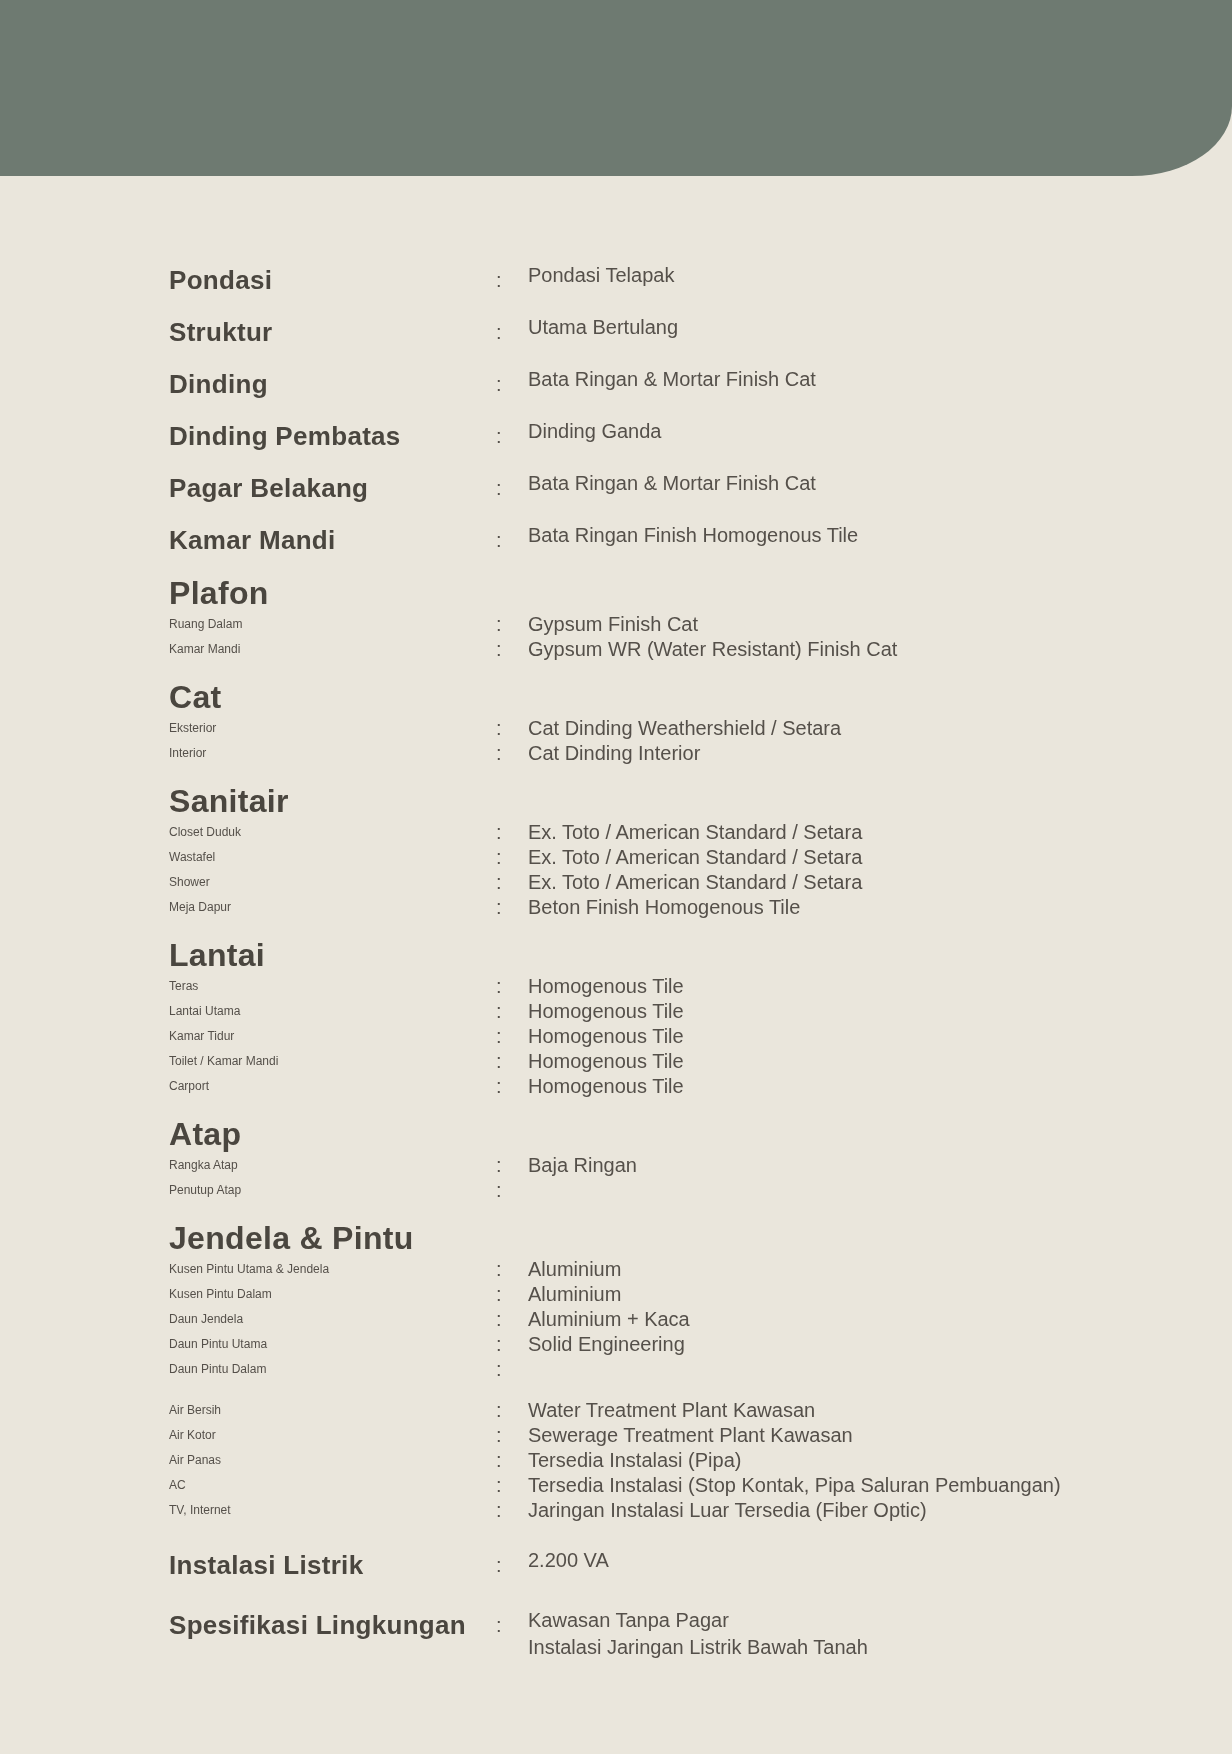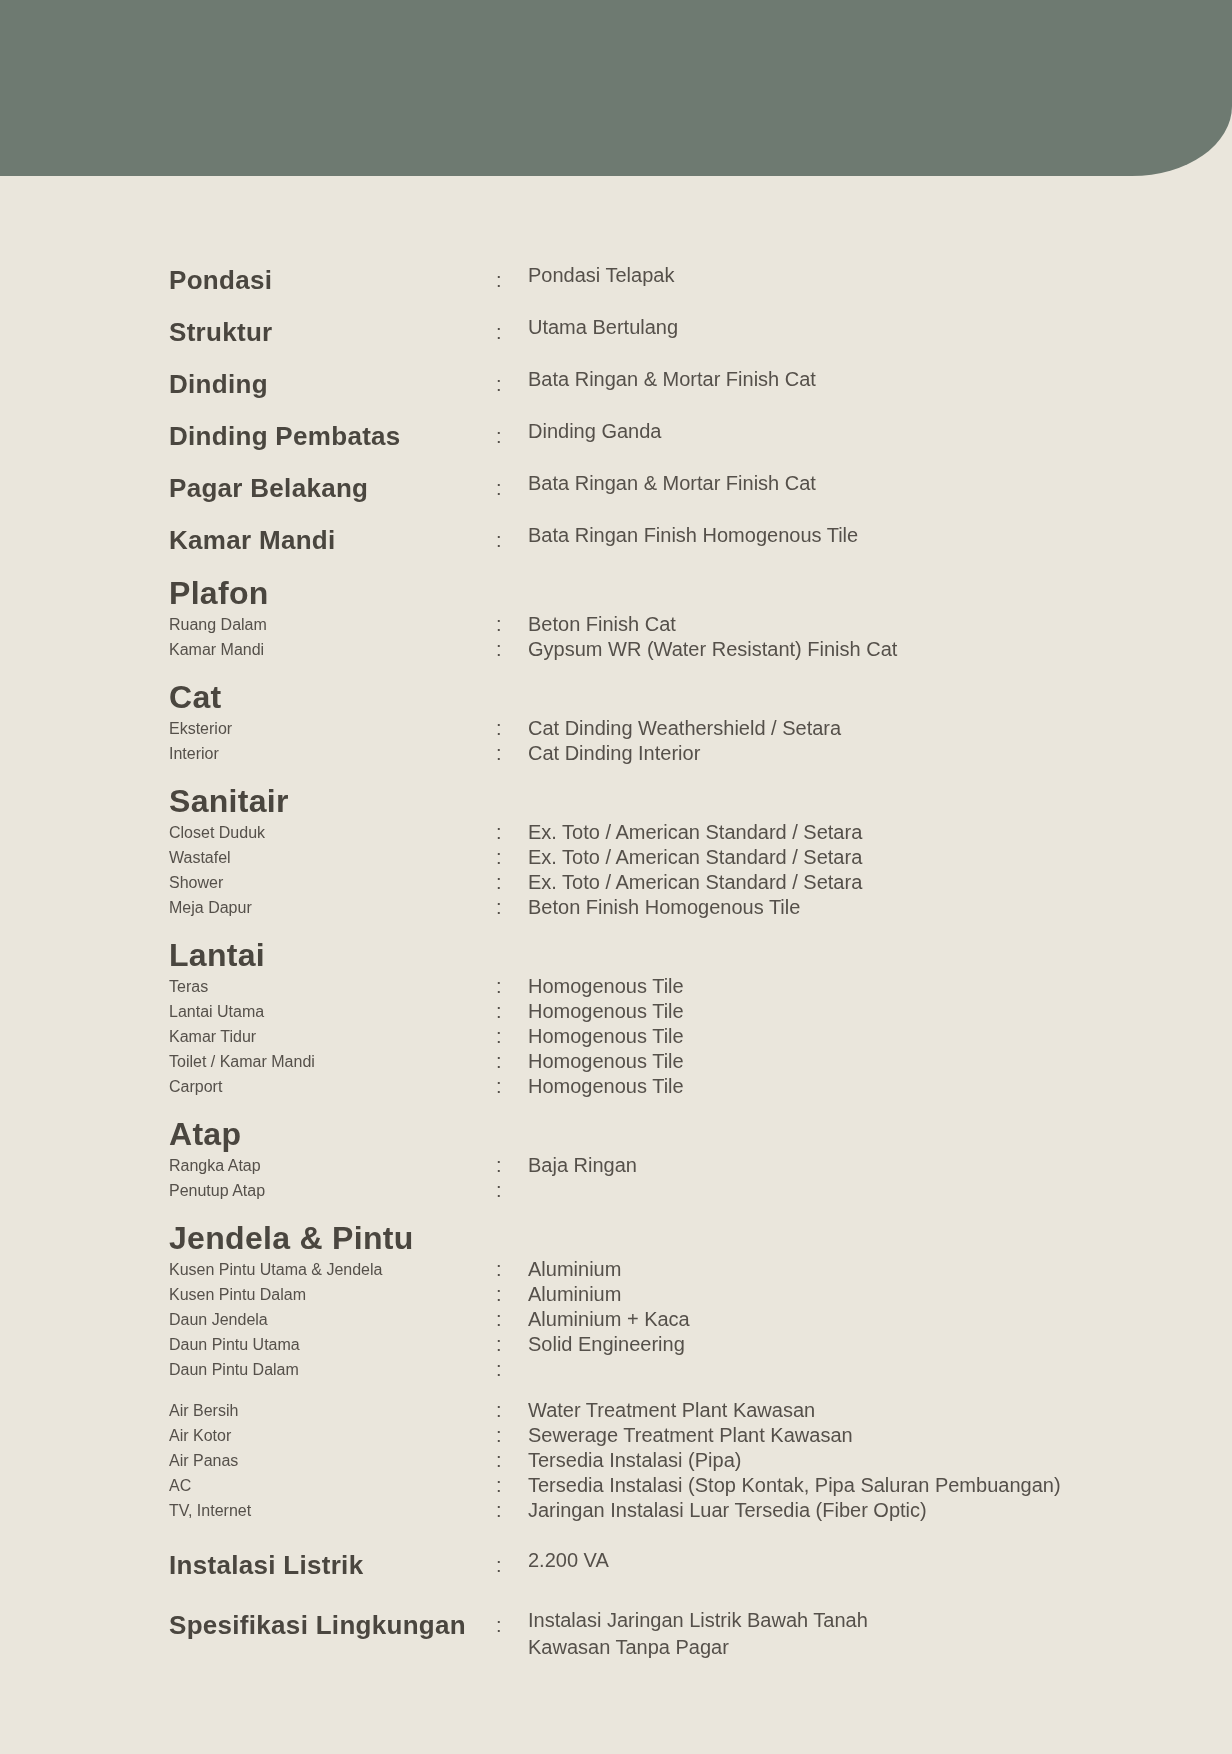--- a/index.html
+++ b/index.html
@@ -75,21 +75,21 @@
     font-weight:700;
     letter-spacing:0.3px;
     color:var(--heading-ink);
     line-height:38px;
     white-space:nowrap;
   }
   .section .row{
     line-height:25px;
   }
   .section .row .label{
-    font-size:16px;
+    font-size:12px;
     color:var(--body-ink);
   }
   .value{white-space:nowrap;}
 </style>
 </head>
 <body>
 
 <div class="header-band"></div>
 
 <div class="content">
@@ -142,21 +142,21 @@
         </div>
   </div>
 </div>
   <div id="sections">
   <div class="section">
     <div class="section-title">Plafon</div>
     <div class="section-rows">
   <div class="row">
     <div class="label">Ruang Dalam</div>
     <div class="colon">:</div>
-    <div class="value">Beton Finish Cat</div>
+    <div class="value">Gypsum Finish Cat</div>
   </div>
 
   <div class="row">
     <div class="label">Kamar Mandi</div>
     <div class="colon">:</div>
     <div class="value">Gypsum WR (Water Resistant) Finish Cat</div>
   </div>
 </div>
   </div>
 
@@ -331,18 +331,18 @@
     <div class="colon">:</div>
     <div class="value">
           <div>2.200 VA</div>
         </div>
   </div>
 
   <div class="row row-lg spaced">
     <div class="label">Spesifikasi Lingkungan</div>
     <div class="colon">:</div>
     <div class="value">
+          <div>Kawasan Tanpa Pagar</div>
           <div>Instalasi Jaringan Listrik Bawah Tanah</div>
-          <div>Kawasan Tanpa Pagar</div>
         </div>
   </div>
 </div>
 </div>
 
 </body></html>

